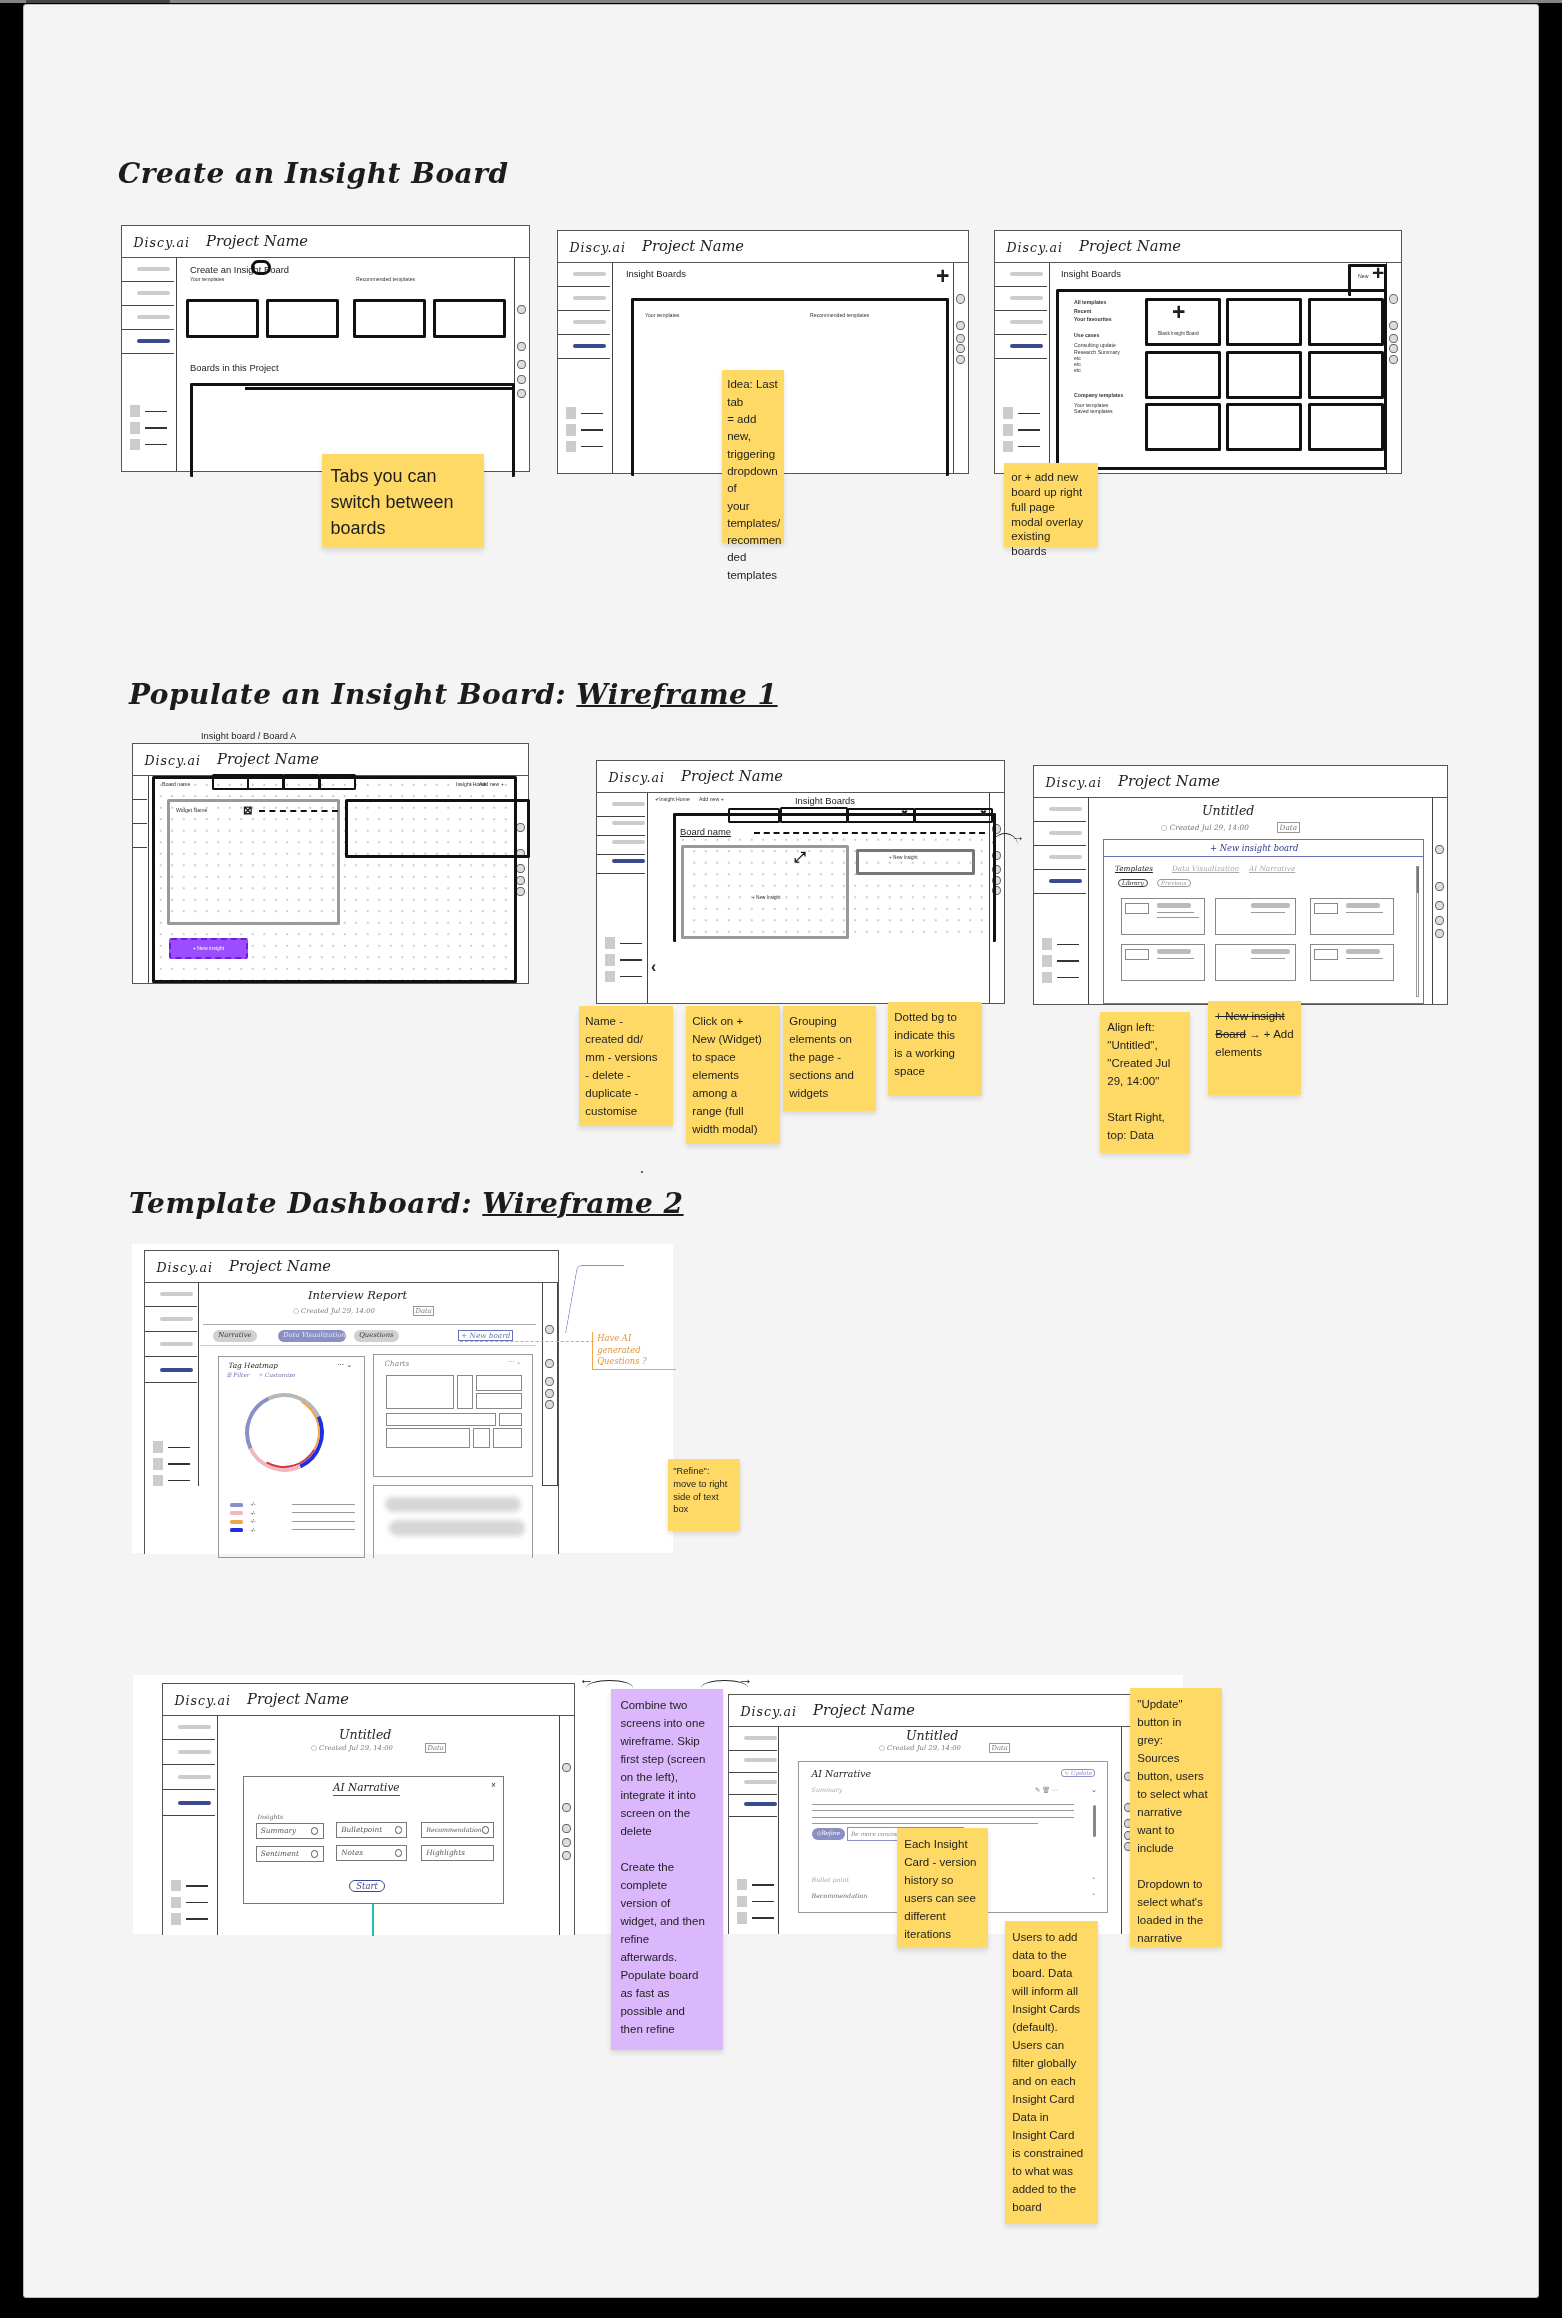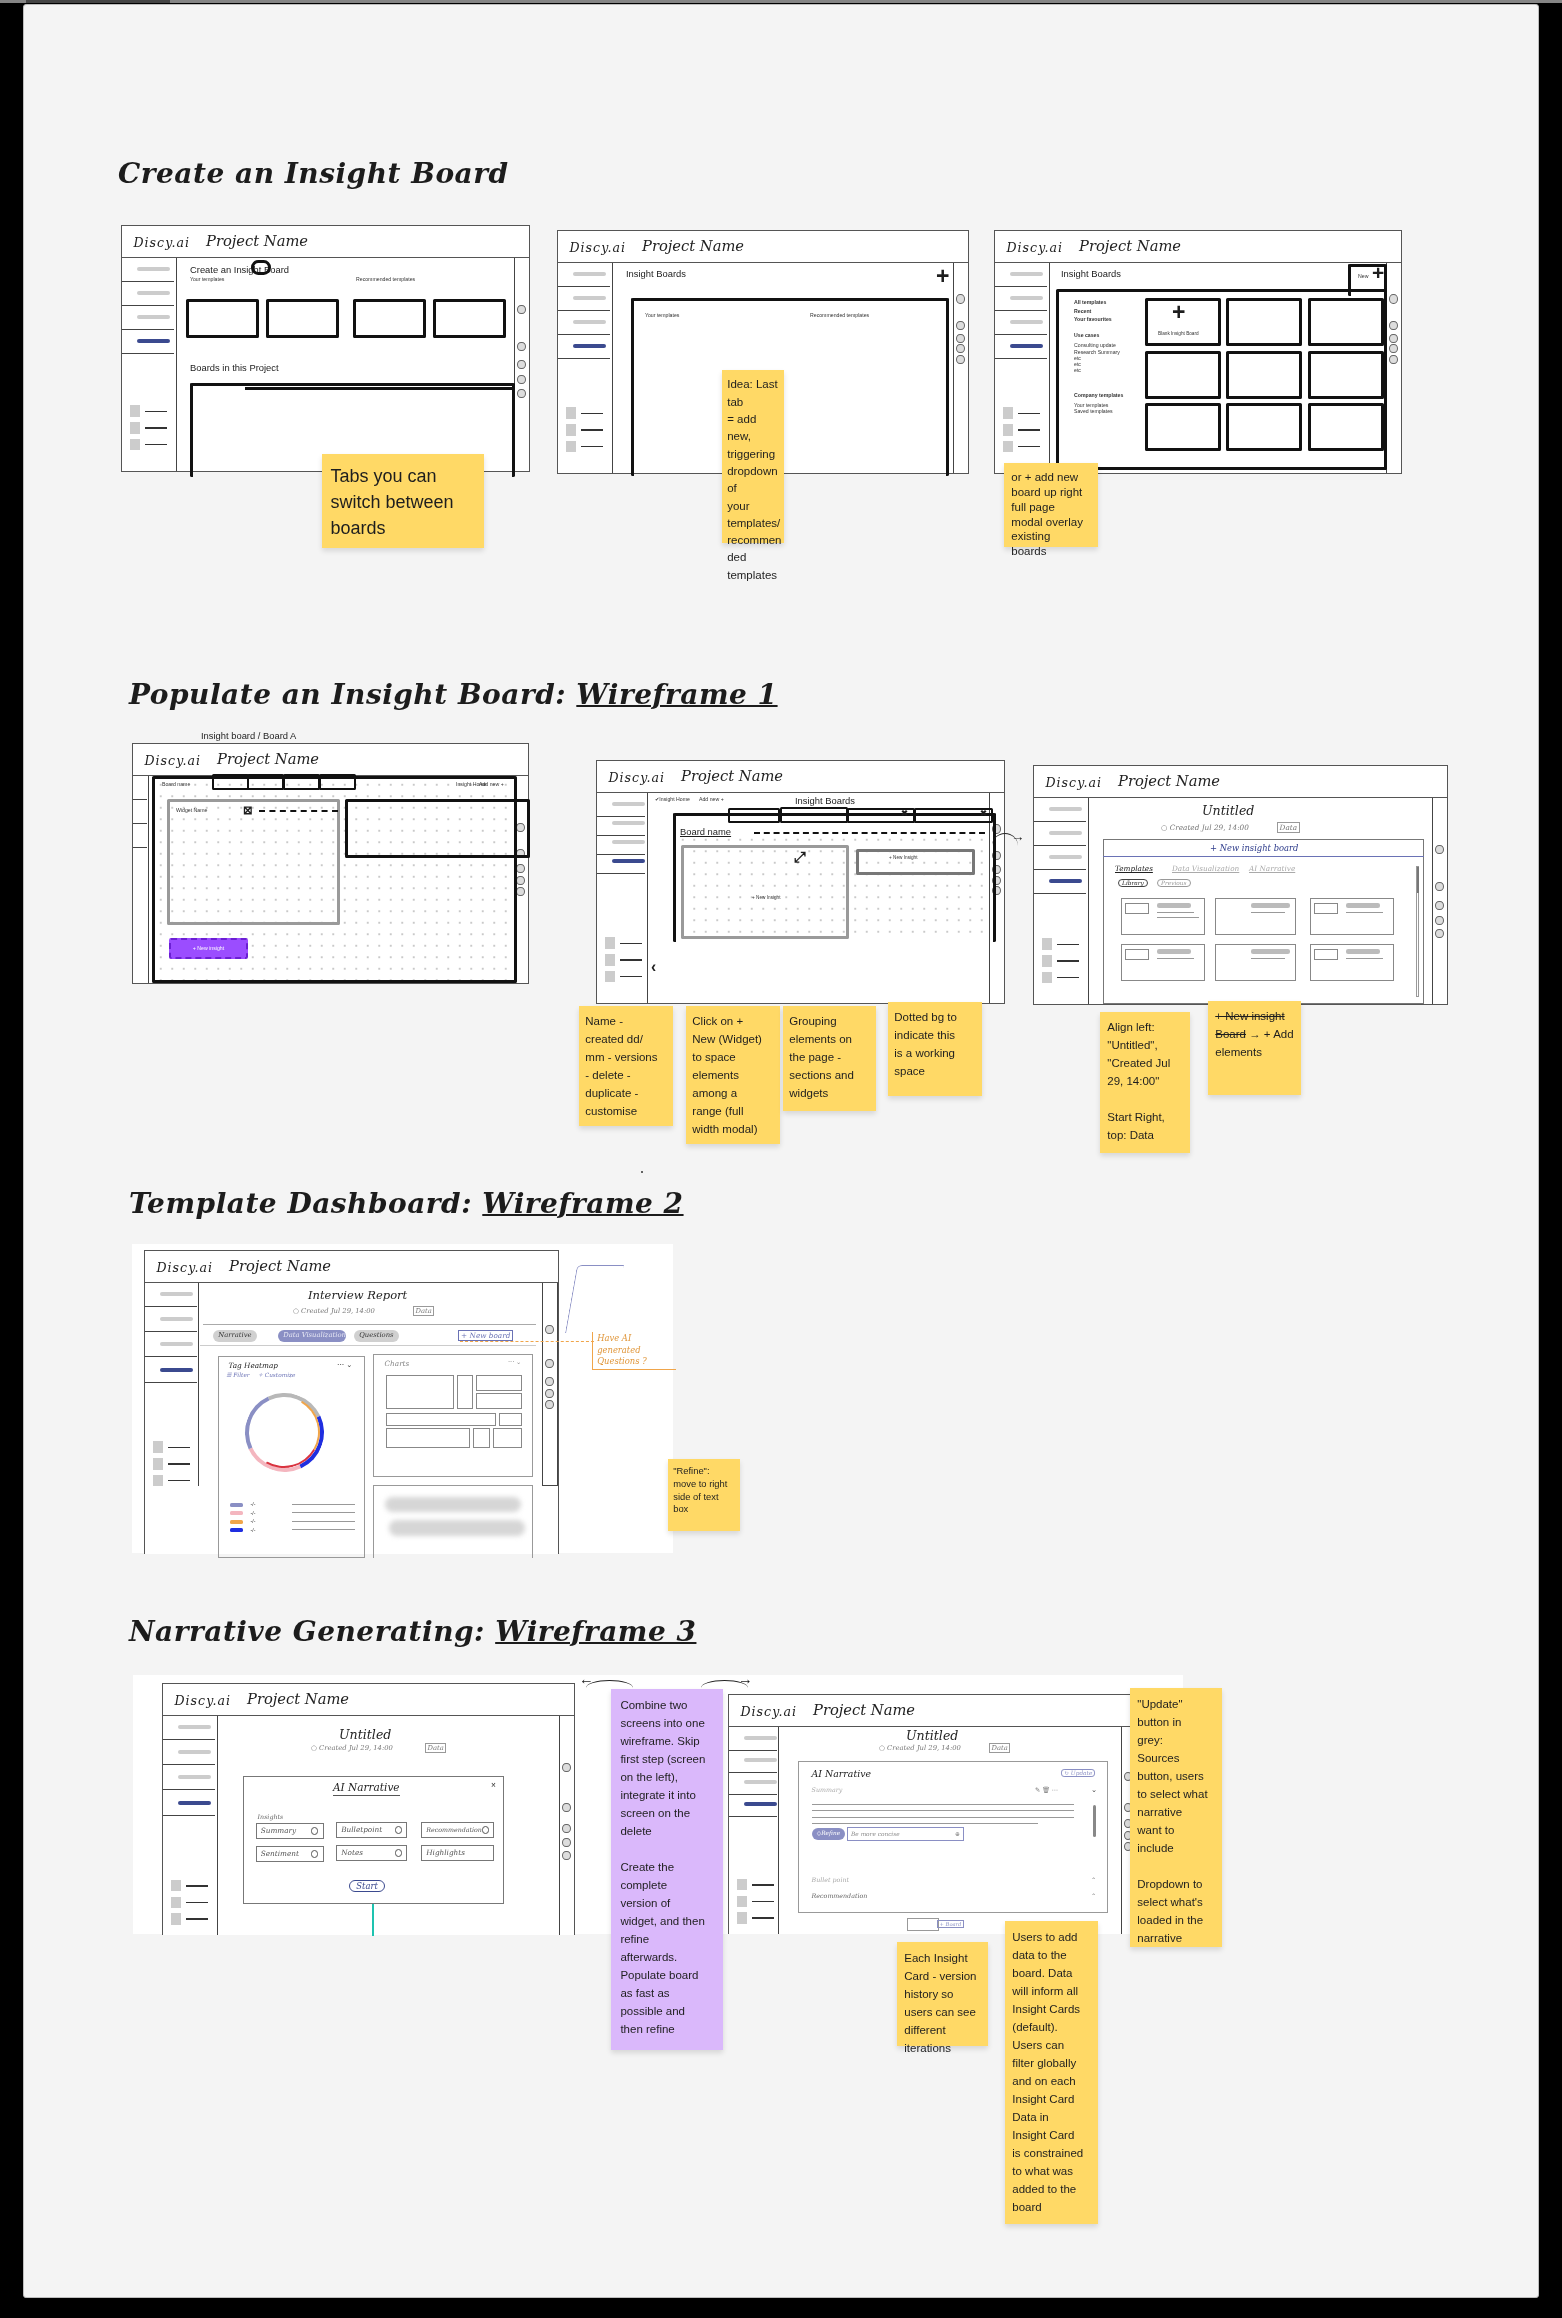--- a/index.html
+++ b/index.html
@@ -570,21 +570,20 @@
   <div class="abs" style="left:547px;top:1260px;width:47px;height:68px;border-left:1px solid #8a8fc4;border-top:1px solid #8a8fc4;border-radius:5.2px 0 0 0;transform:skewX(-10deg)"></div>
   <div class="abs" style="left:436px;top:1336px;width:134px;height:0;border-top:1px dashed #f0a54a"></div>
   <div class="hand" style="left:568px;top:1327px;font-size:8.4px;color:#e0963a;line-height:11.5px;border-left:1px solid #f0a54a;border-bottom:1px solid #f0a54a;padding:1px 4.2px;width:84px;white-space:normal">Have AI generated Questions ?</div>
   <div class="sticky" style="left:644px;top:1454px;width:72px;height:72px;font-size:9.4px;line-height:12.6px;padding:6.3px 5.2px">
     <span class="l">"Refine":</span>
       <span class="l">move to right</span>
       <span class="l">side of text</span>
       <span class="l">box</span>
   </div>
 
-  <div class="section-title" style="left:105px;top:1610px"><span>Narrative Generating: </span><u>Wireframe 3</u></div>
   <div class="frame-bg" style="left:109px;top:1670px;width:1050px;height:259px"></div>
 
   <div class="wf" style="left:138px;top:1678px;width:413px;height:252px;border-bottom:none">
     <div class="hdr">
       <span class="brand">Discy.ai</span>
       <span class="proj">Project Name</span>
     </div>
     <div class="side">
       <div class="it" style="top:0">
           <i></i>
@@ -739,21 +738,21 @@
       <span class="l">to select what</span>
       <span class="l">narrative</span>
       <span class="l">want to</span>
       <span class="l">include</span>
       <span class="l" style="height:18px"></span>
       <span class="l">Dropdown to</span>
       <span class="l">select what's</span>
       <span class="l">loaded in the</span>
       <span class="l">narrative</span>
   </div>
-  <div class="sticky" style="left:873px;top:1937px;width:91px;height:104px;font-size:11.5px;line-height:18px;padding:7.3px 7.3px">
+  <div class="sticky" style="left:873px;top:1823px;width:91px;height:120px;font-size:11.5px;line-height:18px;padding:7.3px 7.3px">
     <span class="l">Each Insight</span>
       <span class="l">Card - version</span>
       <span class="l">history so</span>
       <span class="l">users can see</span>
       <span class="l">different</span>
       <span class="l">iterations</span>
   </div>
   <div class="sticky" style="left:981px;top:1916px;width:93px;height:303px;font-size:11.5px;line-height:18px;padding:7.3px 7.3px">
     <span class="l">Users to add</span>
       <span class="l">data to the</span>

